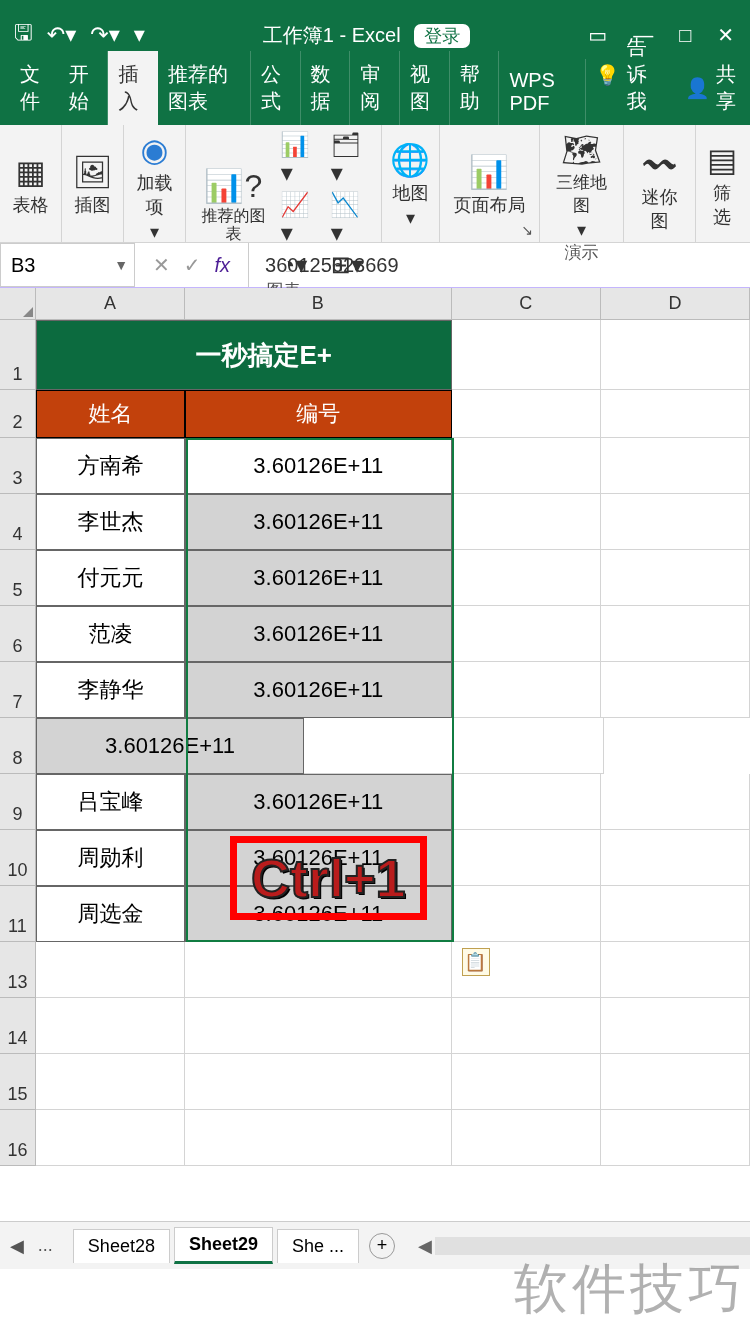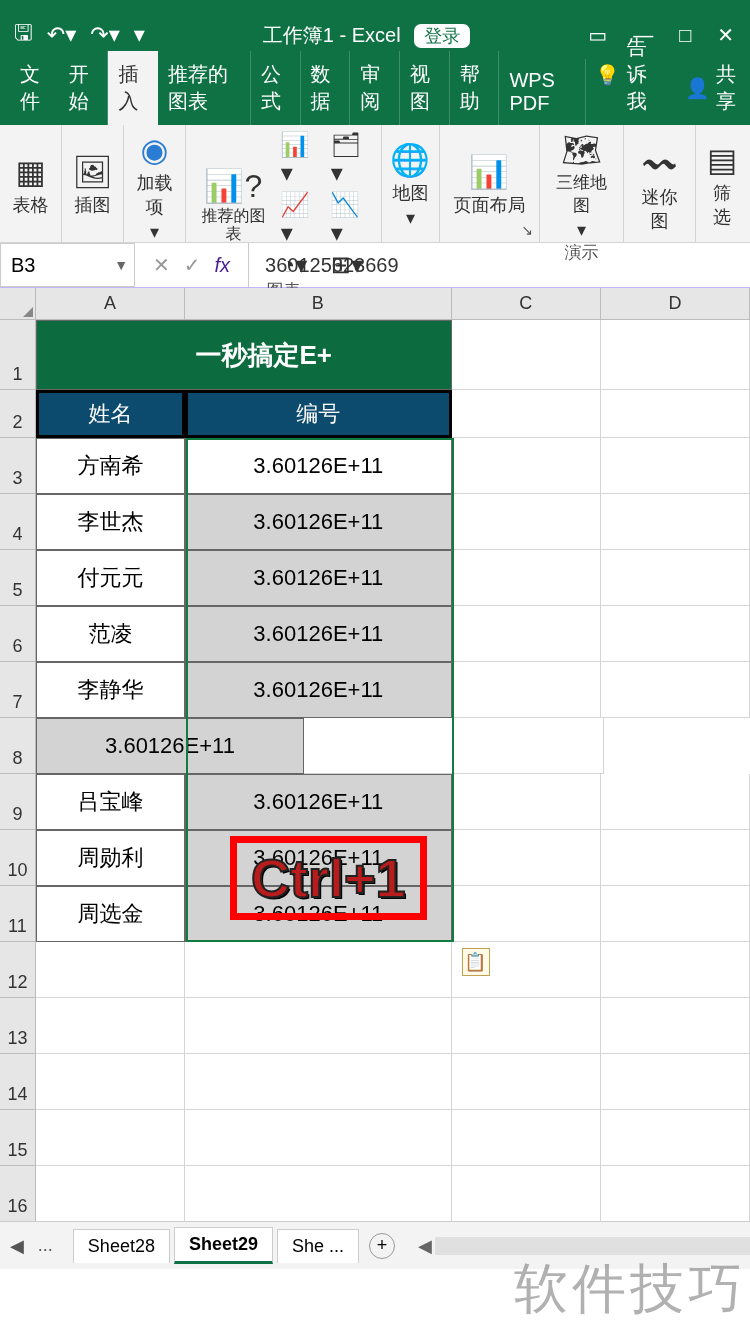--- a/index.html
+++ b/index.html
@@ -43,21 +43,21 @@
 .grid-body { position: relative; }
 .row { display: flex; height: 56px; }
 .row-h { width: 36px; background: #e6e6e6; border-right: 1px solid #bbb; border-bottom: 1px solid #bbb; display: flex; align-items: flex-end; justify-content: center; font-size: 18px; color: #333; padding-bottom: 4px; }
 .cell { border-right: 1px solid #d4d4d4; border-bottom: 1px solid #d4d4d4; display: flex; align-items: center; justify-content: center; font-size: 22px; }
 .cell.A { width: 150px; }
 .cell.B { width: 268px; }
 .cell.C, .cell.D { width: 150px; }
 .row1 { height: 70px; }
 .row1 .title-merge { width: 418px; background: #0c6b3f; color: #fff; font-weight: bold; font-size: 26px; display: flex; align-items: center; justify-content: center; border: 1px solid #666; padding-left: 40px; }
 .row2 { height: 48px; }
-.row2 .hA, .row2 .hB { background: #0c4a6e; color: #fff; font-size: 22px; border: 3px solid #000000; }
+.row2 .hA, .row2 .hB { background: #c2410c; color: #fff; font-size: 22px; border: 1px solid #000000; }
 .data-row { height: 56px; }
 .data-row .cA { border: 1px solid #666; font-size: 22px; background: #fff; }
 .data-row .cB { border: 1px solid #666; font-size: 22px; background: #d3d3d3; }
 .data-row.first .cB { background: #fff; }
 .sel-border { position: absolute; border: 2px solid #107c41; pointer-events: none; }
 .smart-tag { position: absolute; width: 28px; height: 28px; border: 1px solid #c0a050; background: #fffbe6; display: flex; align-items: center; justify-content: center; font-size: 18px; color: #c0a050; }
 .ctrl-overlay { position: absolute; border: 7px solid #ff0000; background: rgba(0,0,0,0); padding: 4px 14px; font-size: 54px; font-weight: 900; color: #b91c1c; -webkit-text-stroke: 2px #222; text-shadow: 2px 2px 0 #000; font-family: Arial, sans-serif; }
 .sheet-tabs { height: 48px; background: #f3f3f3; border-top: 1px solid #ccc; display: flex; align-items: center; font-size: 18px; position: relative; }
 .sheet-nav { display: flex; gap: 6px; padding: 0 10px; color: #555; }
 .sheet-tab { padding: 6px 14px; border: 1px solid #ccc; border-bottom: none; background: #fff; cursor: pointer; margin: 0 2px; }
@@ -307,27 +307,20 @@
     </div>
     <div class="row data-row">
       <div class="row-h">11</div>
       <div class="cell A cA">周选金</div>
       <div class="cell B cB">3.60126E+11</div>
       <div class="cell C"></div>
         <div class="cell D"></div>
     </div>
 
     <div class="row">
-        <div class="row-h">12</div>
-        <div class="cell A"></div>
-        <div class="cell B"></div>
-        <div class="cell C"></div>
-        <div class="cell D"></div>
-      </div>
-    <div class="row">
         <div class="row-h">13</div>
         <div class="cell A"></div>
         <div class="cell B"></div>
         <div class="cell C"></div>
         <div class="cell D"></div>
       </div>
     <div class="row">
         <div class="row-h">14</div>
         <div class="cell A"></div>
         <div class="cell B"></div>

